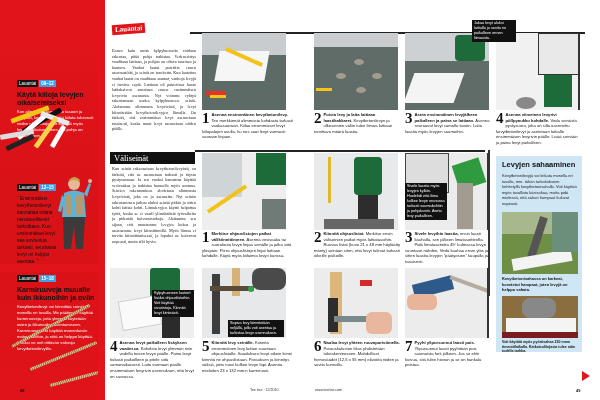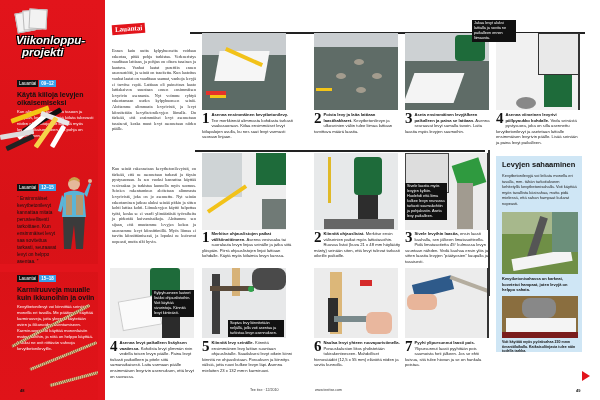--- a/index.html
+++ b/index.html
@@ -40,31 +40,20 @@
 .arrow-next{position:absolute;left:582px;top:371px;width:0;height:0;border-top:5px solid transparent;border-bottom:5px solid transparent;border-left:8px solid #e2141b}
 .footer{position:absolute;font-size:3.6px;color:#333}
 .dark-vrule{position:absolute;width:2px;background:#333}
 </style>
 </head>
 <body>
 
 <div class="spread">
 
   <div class="sidebar">
-    <div class="logo">
-      <div class="papers">
-        <div class="paper" style="left:0;top:4px;transform:rotate(-10deg)"></div>
-        <div class="paper" style="left:7px;top:2px;transform:rotate(-4deg)"></div>
-        <div class="paper" style="left:13px;top:1px;transform:rotate(3deg)"></div>
-      </div>
-      <div class="title">
-        <div>Viikonloppu-</div>
-        <div style="padding-left:6px">projekti</div>
-      </div>
-    </div>
 
     <div class="sbox" style="top:71px">
       <div class="tag">
         <span class="k">Lauantai</span>
         <span class="v">09–12</span>
       </div>
       <h3>Käytä kiiloja levyjen oikaisemiseksi</h3>
       <p>Kun alin rivi on asennettu tasoon ja pohjaan, levyt on tärkeää kiilata tukevasti niiden alta. Kiiloja voit käyttää myös levyjen oikaisemiseen, jos pohja on epätasainen.</p>
     </div>
 
@@ -157,20 +146,21 @@
   <div class="step" style="left:314px;top:112px;width:88px">
     <span class="n">2</span><b>Poista levy ja laita lattiaan laastikakkaret.</b> <span>Kevytbetonilevyn ja ulkoseinien väliin tulee liimaa lattiaan tarvittava määrä laastia.</span>
   </div>
   <div class="step" style="left:405px;top:112px;width:88px">
     <span class="n">3</span><b>Aseta ensimmäinen levyjälkeen paikalleen ja paina se lattiaan.</b> <span>Asenna seuraavat levyt samalla tavoin. Laita laastia myös levyjen saumoihin.</span>
   </div>
   <div class="step" style="left:496px;top:112px;width:84px">
     <span class="n">4</span><b>Asenna viimeinen levyrivi pöllpyaukko kohdalle.</b> <span>Veda seinästä pystysuora, joka on silla asennettu kevytbetonilevyt ja asetetaan lattialle ensimmäisen levyrivin päälle. Lisää seinään ja paina levyt paikalleen.</span>
   </div>
 
+  <div class="section-head" style="left:110px;top:152px;width:85px">Väliseinät</div>
   <div class="rule" style="left:195px;top:150px;width:290px"></div>
   <div class="body-col" style="left:112px;top:166px;width:84px;height:105px">Kun seinät rakennetaan kevytbetonilevyistä, on tärkeää, että ne asennetaan tarkasti ja täysin pystysuoraan. Ja sen vuoksi kannattaa käyttää vesivaakaa ja tarkistaa kunnolla myös suoruus. Seinien rakentaminen aloitetaan alimmasta levyrivistä, joka on jo asennettu. Nyt seinän rakentaminen jatkuu aluksi seinää pitkin ja sitten kohti lattiaa kohti. Liimalevyjen käyttö helpottaa työtä, koska se ei vaadi ylimääräisiä työvaiheita ja pidentää kuivumisaikoja. Aloitamme sen sijaan, että muutamme levyjen kokoa ja asennamme levyt kiinnittimillä. Myös liimaa ei tarvita kiinnittämisessä, ja lopuksi ne kuivuvat nopeasti, mutta silti hyvin.</div>
 
   <div class="photo" style="left:202px;top:153px;width:84px;height:77px;background:#eeeeee">
     <div style="position:absolute;left:0;top:0;width:40px;height:44px;background:#cfd4d6"></div>
     <div style="position:absolute;left:2px;top:44px;width:46px;height:4px;background:#f2c219;transform:rotate(-34deg)"></div>
     <div style="position:absolute;left:54px;top:0;width:30px;height:32px;background:#1e6b3a"></div>
     <div style="position:absolute;left:60px;top:46px;width:24px;height:30px;background:#707a76"></div>
   </div>
   <div class="photo" style="left:314px;top:153px;width:84px;height:77px;background:#e7e9ea">

